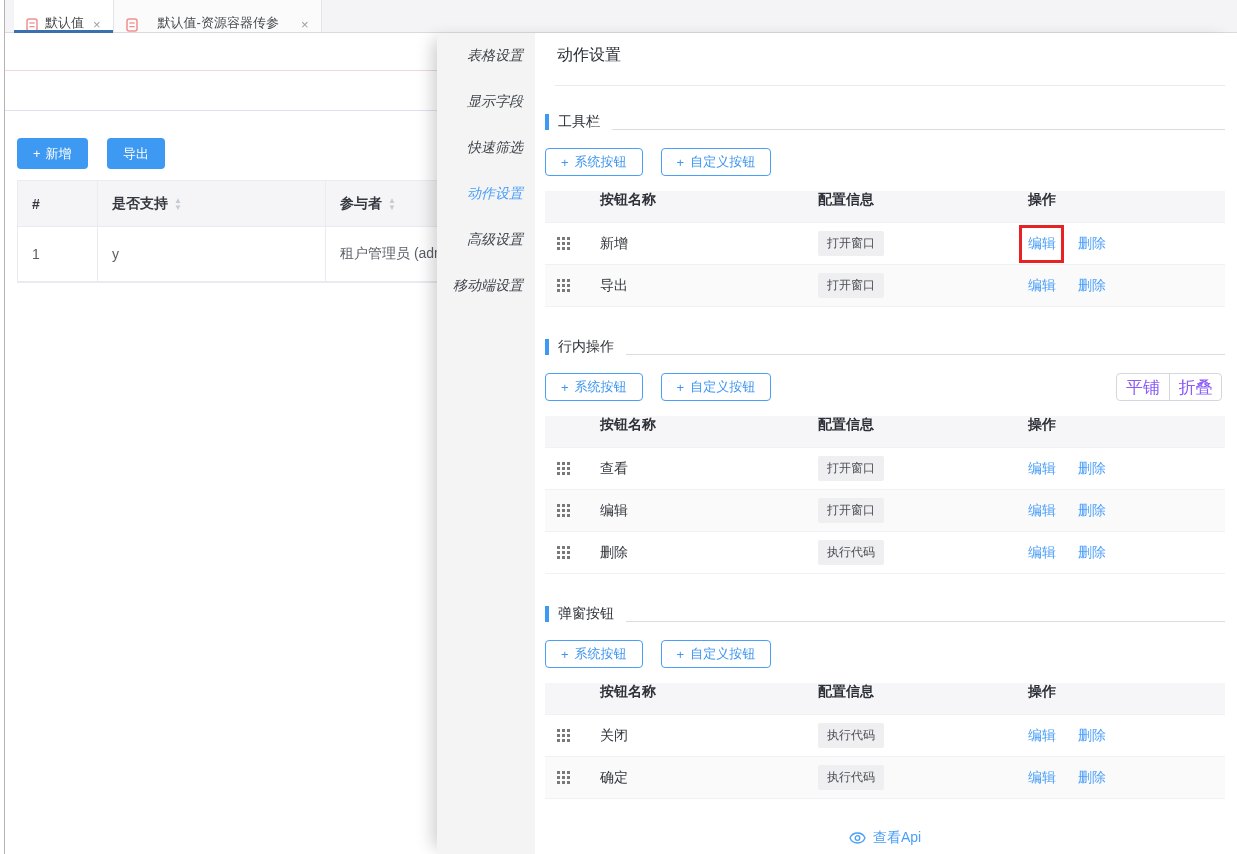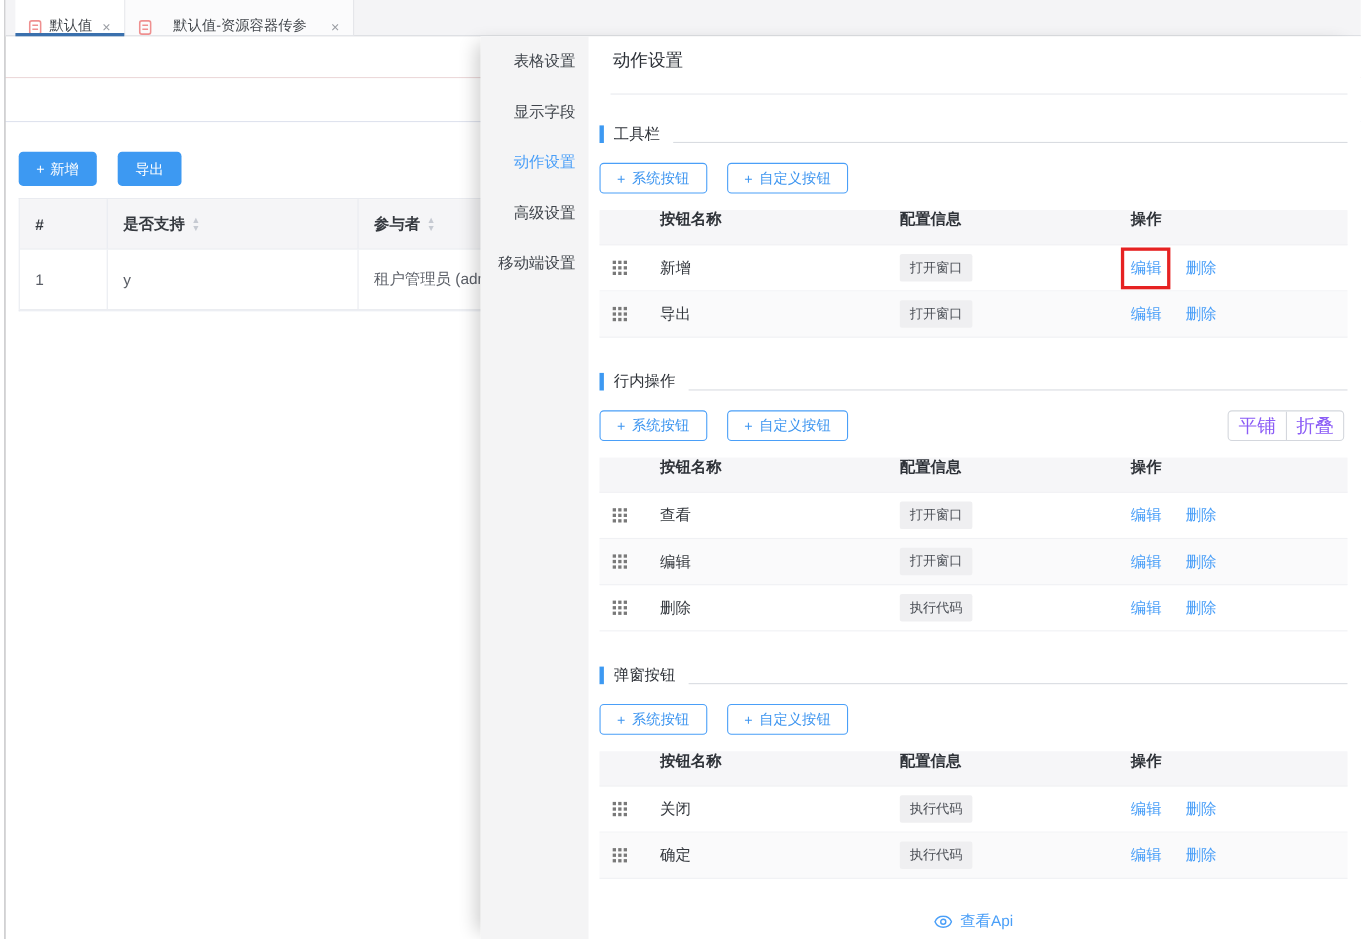--- a/index.html
+++ b/index.html
@@ -31,21 +31,21 @@
   .pg-row  { display:flex; height:55px; background:#fff; border-bottom:1px solid #e9ebf0; }
   .pg-cell { display:flex; align-items:center; padding-left:14px; font-size:14px; color:#5a5e66;
     border-right:1px solid #e9ebf0; white-space:nowrap; overflow:hidden; }
   .pg-hrow .pg-cell { font-weight:700; color:#35393f; gap:6px; }
   .c1 { width:80px; flex-shrink:0; } .c2 { width:228px; flex-shrink:0; } .c3 { width:300px; flex-shrink:0; }
   .sort { display:inline-flex; flex-direction:column; font-size:8px; line-height:7px; color:#c6cad2; }
 
   
   .drawer { position:absolute; left:437px; top:33px; right:0; bottom:0; background:#fff;
     box-shadow:-10px 0 16px -6px rgba(0,0,0,0.20); display:flex; z-index:10; }
-  .drawer-side { width:98px; flex-shrink:0; background:#f4f4f5; }
+  .drawer-side { width:98px; flex-shrink:0; background:#f4f4f5;font-style:italic; }
   .menu-item { height:46px; display:flex; align-items:center; justify-content:flex-end;
     padding-right:12px; font-size:14px; color:#3f444b; cursor:pointer; white-space:nowrap; }
   .menu-item.active { color:#4a9ff8; }
   .drawer-main { flex:1; padding:0 12px 0 10px; position:relative; overflow:hidden; }
 
   .panel-title { margin:12px 0 0 12px; font-size:16px; color:#2b2f36; }
   .panel-divider { margin:19px 0 0 10px; border-top:1px solid #e8eaee; }
 
   .section-head { margin-top:26px; display:flex; align-items:center; height:20px; }
   .section-bar { width:4px; height:16px; background:#3d99f2; margin-right:9px; flex-shrink:0; }
@@ -142,20 +142,21 @@
     <div class="pg-cell c1">1</div>
     <div class="pg-cell c2">y</div>
     <div class="pg-cell c3">租户管理员 (adm</div>
   </div>
 </div>
 
 <div class="drawer">
   <div class="drawer-side">
     <div class="menu-item">表格设置</div>
     <div class="menu-item">显示字段</div>
+    <div class="menu-item">快速筛选</div>
     <div class="menu-item active">动作设置</div>
     <div class="menu-item">高级设置</div>
     <div class="menu-item">移动端设置</div>
   </div>
 
   <div class="drawer-main">
     <div class="panel-title">动作设置</div>
     <div class="panel-divider"></div>
 
     <div class="section-head">

